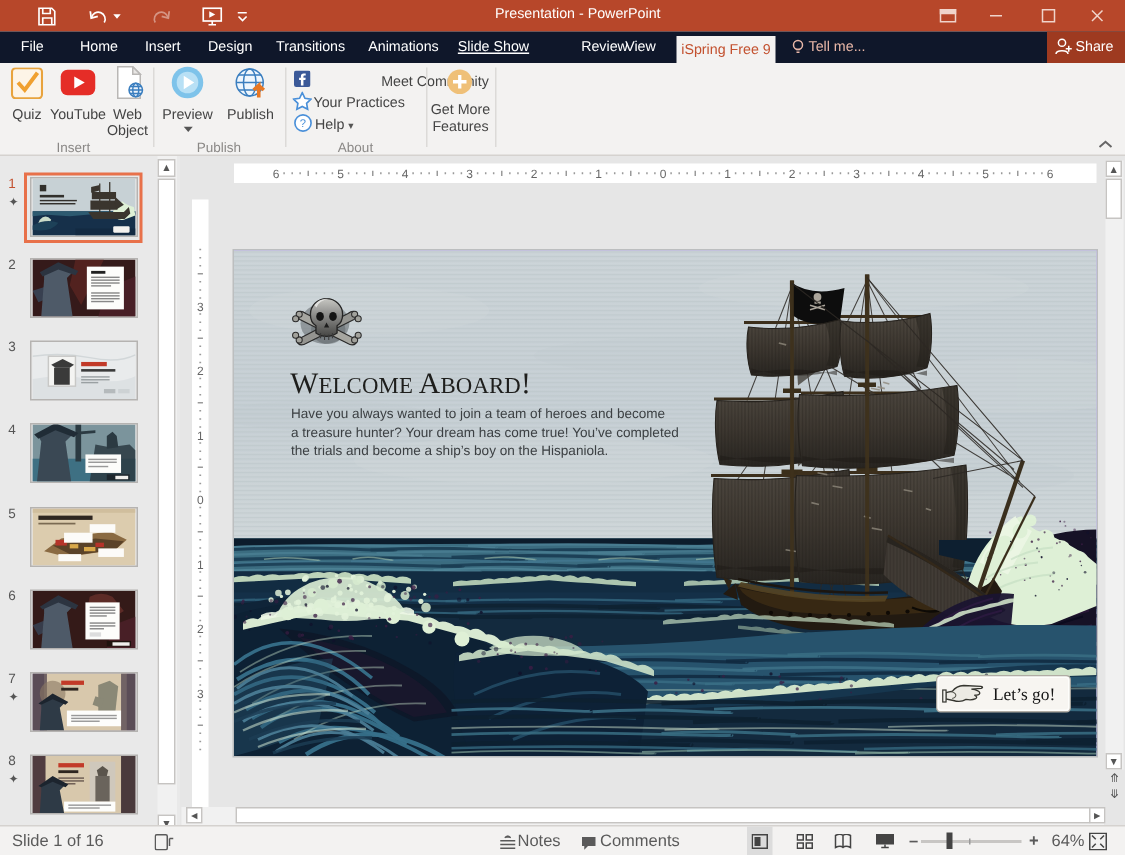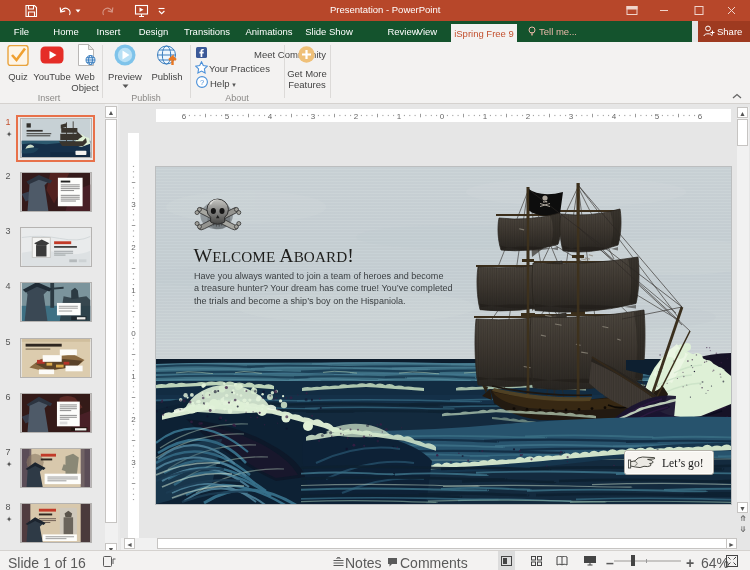--- a/index.html
+++ b/index.html
@@ -2,21 +2,21 @@
 <html><head>
 <meta charset="utf-8">
 <style>
 * { margin:0; padding:0; box-sizing:border-box; }
 html,body { width:750px; height:570px; overflow:hidden; }
 body { font-family:"Liberation Sans", sans-serif; position:relative; background:#e6e6e6; }
 .abs { position:absolute; }
 
 
 #titlebar { position:absolute; left:0; top:0; width:750px; height:21px; background:#b7472a;padding-left:45px; }
-#tabrow { position:absolute; left:0; top:21px; width:692px; height:21px; background:#14532d; }
+#tabrow { position:absolute; left:0; top:21px; width:750px; height:21px; background:#0f172a; }
 .tab { position:absolute; top:0; height:21px; line-height:22px; color:#fff; font-size:9.5px; text-align:center; }
 #tab-active { position:absolute; left:451px; top:3px; width:66px; height:18px; background:#f3f2f1; color:#c3512f; font-size:9.5px; line-height:19px; text-align:center; }
 #titletext { position:absolute; left:330px; top:4px; width:120px; color:#fff; font-size:9.5px; }
 #sharebox { position:absolute; left:698px; top:0; width:52px; height:21px; background:#9e3a20; color:#fff; font-size:9.5px; line-height:22px; }
 
 
 #ribbon { position:absolute; left:0; top:42px; width:750px; height:62px; background:#f3f2f1; border-bottom:1px solid #d5d2cf; }
 .rlabel { position:absolute; top:51px; font-size:9px; color:#8a8886; width:80px; text-align:center; }
 .rdiv { position:absolute; top:3px; height:53px; width:1px; background:#dcdad8; }
 .rtext { position:absolute; font-size:9.5px; color:#444; text-align:center; }
@@ -34,21 +34,21 @@
 .sb-thumb { position:absolute; background:#fff; border:1px solid #c6c4c2; }
 
 
 #hruler { position:absolute; left:156px; top:5px; width:575px; height:13px; background:#fff; }
 #vruler { position:absolute; left:128px; top:29px; width:11px; height:407px; background:#fff; }
 
 
 #slide { position:absolute; left:156px; top:63px; width:575px; height:337px; background:#c4b5fd; box-shadow:0 0 0 1px rgba(110,115,118,0.35); }
 
 
-#status { position:absolute; left:0; top:550px; width:750px; height:20px; background:#f3f2f1; border-top:1px solid #d5d2cf; font-size:14px; color:#5a5a5a; }
+#status { position:absolute; left:0; top:550px; width:750px; height:20px; background:#f3f2f1; border-top:1px solid #d5d2cf; font-size:11px; color:#5a5a5a; }
 #status .it { position:absolute; top:4px; }
 </style>
 </head>
 <body>
 
 <div id="titlebar">
   <svg class="abs" style="left:0;top:0" width="200" height="21" viewBox="0 0 200 21">
     <g stroke="#fff" fill="none" stroke-width="1.1">
 
       <path d="M26 5.5 h8.5 l2 2 v9 h-10.5 z"></path>
@@ -84,21 +84,21 @@
   </svg>
 </div>
 
 <div id="tabrow">
   <div class="tab" style="left:8px;width:27px;">File</div>
   <div class="tab" style="left:51px;width:30px;">Home</div>
   <div class="tab" style="left:95px;width:27px;">Insert</div>
   <div class="tab" style="left:138px;width:31px;">Design</div>
   <div class="tab" style="left:184px;width:46px;">Transitions</div>
   <div class="tab" style="left:245px;width:48px;">Animations</div>
-  <div class="tab" style="left:303px;width:52px;white-space:nowrap;">Slide Show</div>
+  <div class="tab" style="left:303px;width:52px;white-space:nowrap;text-decoration:underline;">Slide Show</div>
   <div class="tab" style="left:386px;width:34px;">Review</div>
   <div class="tab" style="left:415px;width:24px;">View</div>
   <div id="tab-active">iSpring Free 9</div>
   <svg class="abs" style="left:526px;top:4px" width="12" height="14" viewBox="0 0 12 14">
     <g stroke="#e9b8a8" fill="none">
         <circle cx="6" cy="5" r="3"></circle>
         <path d="M4.7 8 h2.6 M5 9.8 h2"></path>
       </g>
   </svg>
   <div class="tab" style="left:539px;width:40px;color:#e9b8a8;text-align:left;">Tell me...</div>

